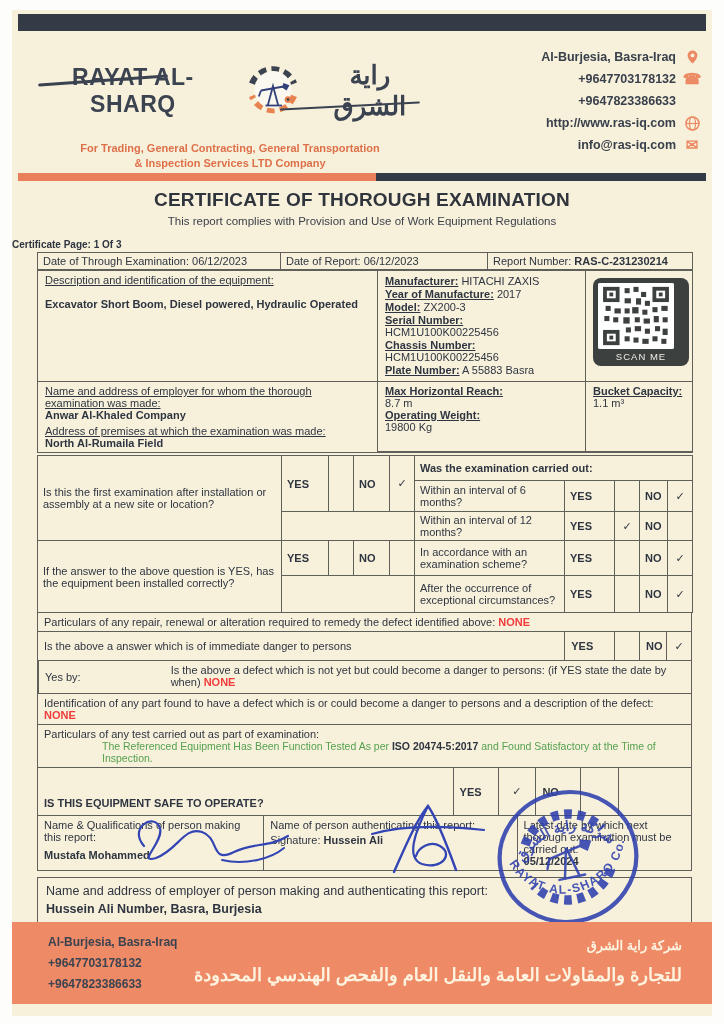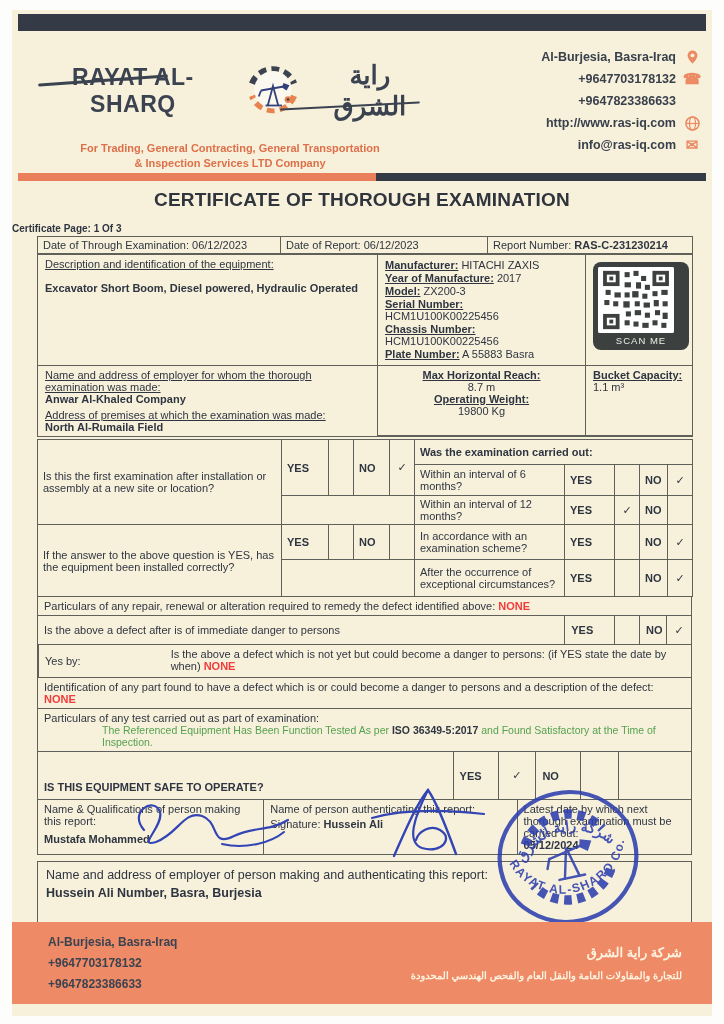--- a/index.html
+++ b/index.html
@@ -45,21 +45,21 @@
   .sigcell{min-height:52px;}
   .safe-label{font-size:13px;font-weight:bold;margin-top:23px;}
   .employer-box{margin:6px 19px 0 25px;width:655px;border:1px solid #60605a;box-sizing:border-box;padding:6px 8px 26px 8px;font-size:12.5px;}
   .stamp{position:absolute;left:478px;top:772px;opacity:.88;}
   .sig-svg{position:absolute;pointer-events:none;}
   
   .footer{position:absolute;left:0;right:0;bottom:12px;height:82px;background:#ee8a66;display:flex;justify-content:space-between;align-items:center;padding:6px 30px 6px 36px;box-sizing:border-box;}
   .footer-left{font-size:12px;font-weight:bold;color:#3b4350;line-height:1.75;}
   .footer-right{text-align:right;color:#fdf3df;line-height:1.9;}
   .footer-right .l1{font-size:13px;font-weight:bold;}
-  .footer-right .l2{font-size:10px;font-weight:bold;text-align:right;}
+  .footer-right .l2{font-size:18px;font-weight:bold;text-align:right;}
 </style>
 </head>
 <body>
 
 <div class="page">
 
   <div class="topbar"></div>
 
   <div class="header">
     <div class="logo-block">
@@ -125,20 +125,21 @@
       </div>
     </div>
   </div>
 
   <div class="divider">
       <div class="o"></div>
       <div class="d"></div>
     </div>
 
   <div class="title">CERTIFICATE OF THOROUGH EXAMINATION</div>
+  <div class="subtitle">This report complies with Provision and Use of Work Equipment Regulations</div>
   <div class="page-label">Certificate Page: 1 Of 3</div>
 
   <table class="ct">
     <colgroup>
         <col style="width:243px">
         <col style="width:207px">
         <col style="width:205px">
       </colgroup>
     <tbody>
         <tr>
@@ -223,21 +224,21 @@
         </div>
       </td>
     </tr>
     <tr>
       <td rowspan="2">
         <div class="u">Name and address of employer for whom the thorough examination was made:</div>
         <div class="b">Anwar Al-Khaled Company</div>
         <div class="u" style="margin-top:4px;">Address of premises at which the examination was made:</div>
         <div class="b">North Al-Rumaila Field</div>
       </td>
-      <td style="height:52px;text-align:center;">
+      <td style="height:52px;">
         <div class="b u">Max Horizontal Reach:</div>
         <div>8.7 m</div>
         <div class="b u">Operating Weight:</div>
         <div>19800 Kg</div>
       </td>
       <td>
         <div class="b u">Bucket Capacity:</div>
         <div>1.1 m³</div>
       </td>
     </tr>
@@ -308,21 +309,21 @@
     </table>
 
   <div class="rowflex">
     <div class="cell" style="width:100%;">
       <span>Particulars of any repair, renewal or alteration required to remedy the defect identified above:</span> <span class="red">NONE</span>
     </div>
   </div>
 
   <div class="rowflex">
     <div class="cell" style="width:528px;display:flex;align-items:center;min-height:28px;">
-        <span>Is the above a defect after is of immediate danger to persons</span>
+        <span>Is the above a answer which is of immediate danger to persons</span>
       </div>
     <div class="cell vline cc" style="width:50px;display:flex;align-items:center;">
         <span>YES</span>
       </div>
     <div class="cell vline chk" style="width:25px;display:flex;align-items:center;justify-content:center;">
         <span></span>
       </div>
     <div class="cell vline cc" style="width:27px;display:flex;align-items:center;">
         <span>NO</span>
       </div>
@@ -343,21 +344,21 @@
   <div class="rowflex">
     <div class="cell" style="width:100%;">
       <span>Identification of any part found to have a defect which is or could become a danger to persons and a description of the defect:</span> <span class="red">NONE</span>
     </div>
   </div>
 
   <div class="rowflex">
     <div class="cell" style="width:100%;">
       <div>Particulars of any test carried out as part of examination:</div>
       <div style="padding-left:58px;font-size:10.5px;">
-        <span class="green">The Referenced Equipment Has Been Function Tested As per</span> <span class="b">ISO 36349-5:2017</span> <span class="green">and Found Satisfactory at the Time of Inspection.</span>
+        <span class="green">The Referenced Equipment Has Been Function Tested As per</span> <span class="b">ISO 20474-5:2017</span> <span class="green">and Found Satisfactory at the Time of Inspection.</span>
       </div>
     </div>
   </div>
 
   <div class="rowflex">
     <div class="cell safe-label" style="width:416px;display:flex;align-items:center;min-height:24px;">
         <span>IS THIS EQUIPMENT SAFE TO OPERATE?</span>
       </div>
     <div class="cell vline cc" style="width:45px;display:flex;align-items:center;">
         <span>YES</span>

